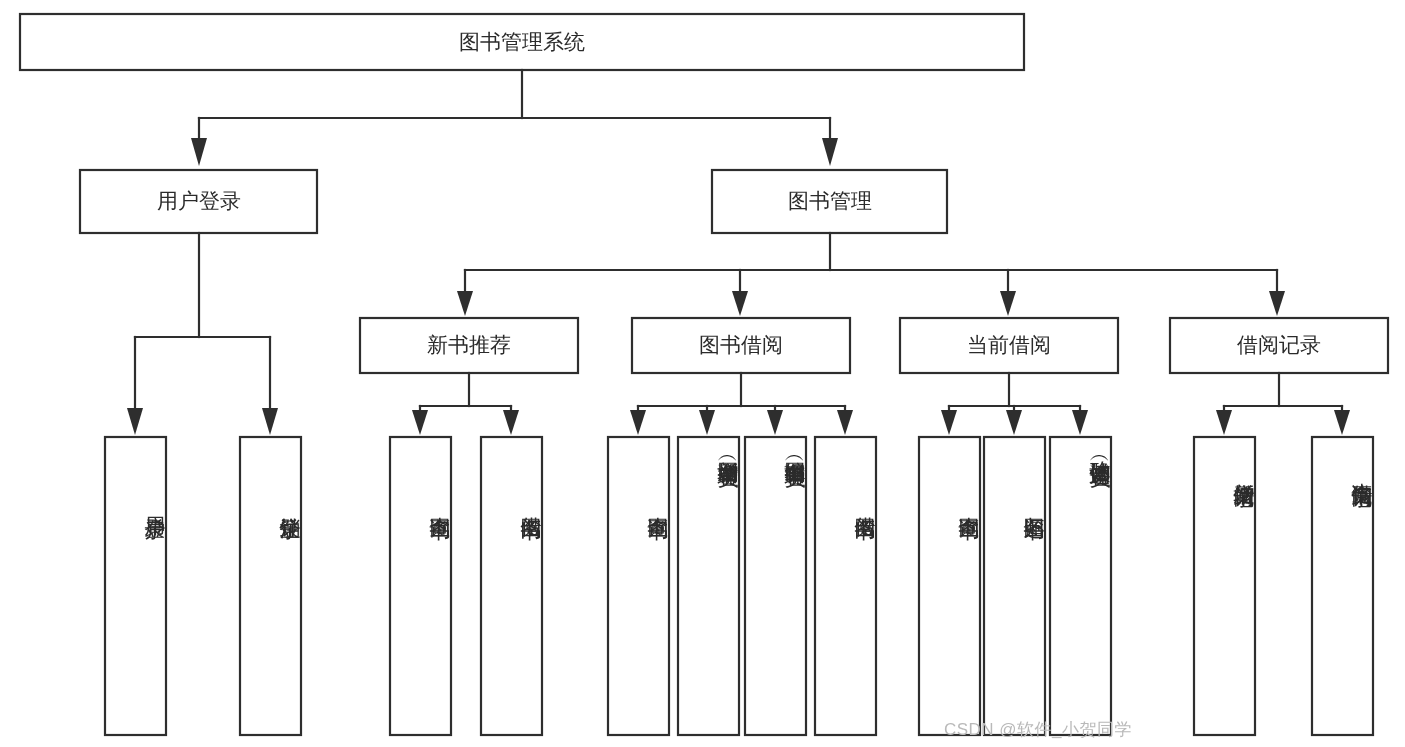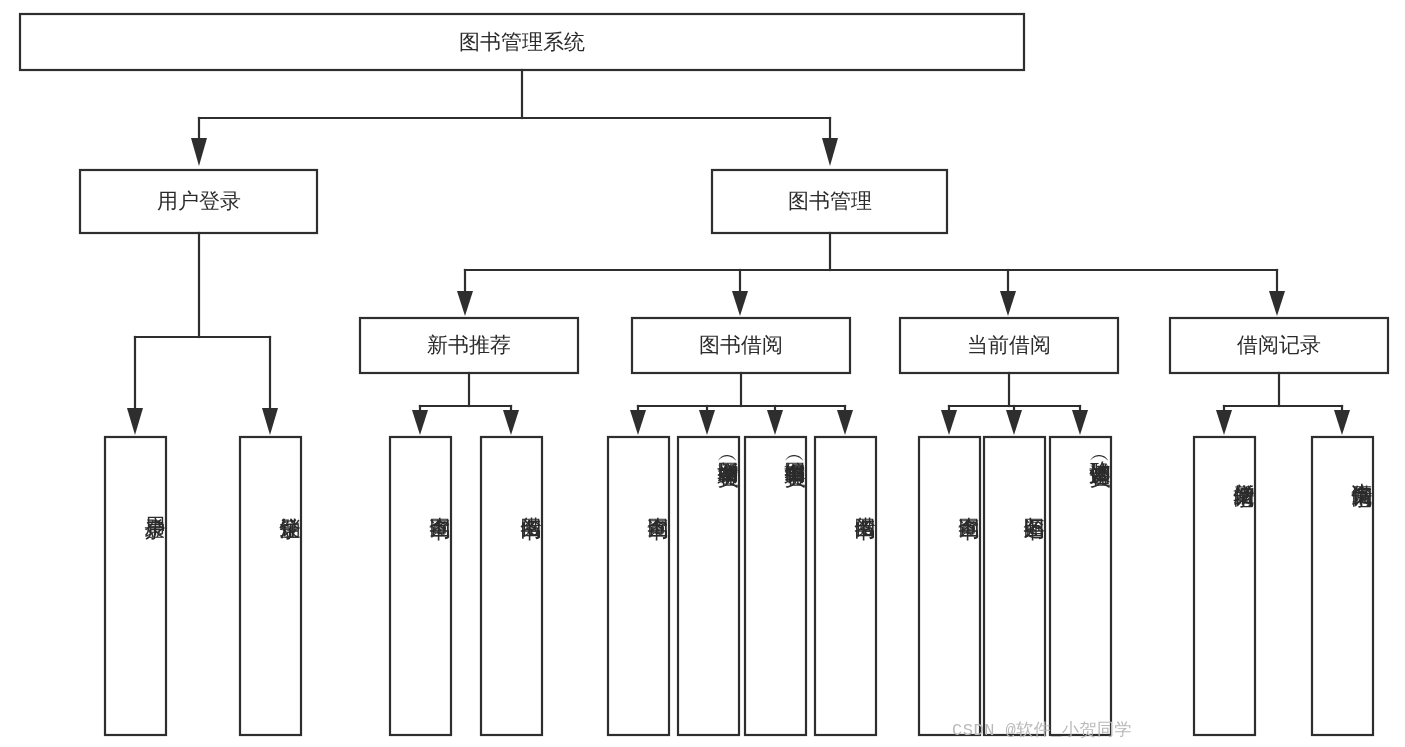--- a/index.html
+++ b/index.html
@@ -61,21 +61,21 @@
     color: #2b2b2b;
     letter-spacing: 1px;
     white-space: nowrap;
     text-align: center;
     pointer-events: none;
   }
   .watermark {
     position: absolute;
     right: 8px;
     bottom: 6px;
-    font-family: Liberation Mono, monospace;
+    font-family: Liberation Sans, sans-serif;
     font-size: 17px;
     color: #b9b9b9;
     letter-spacing: 0.5px;
     white-space: nowrap;
   }
 </style>
 </head>
 <body>
 
 <div id="diagram-root">

